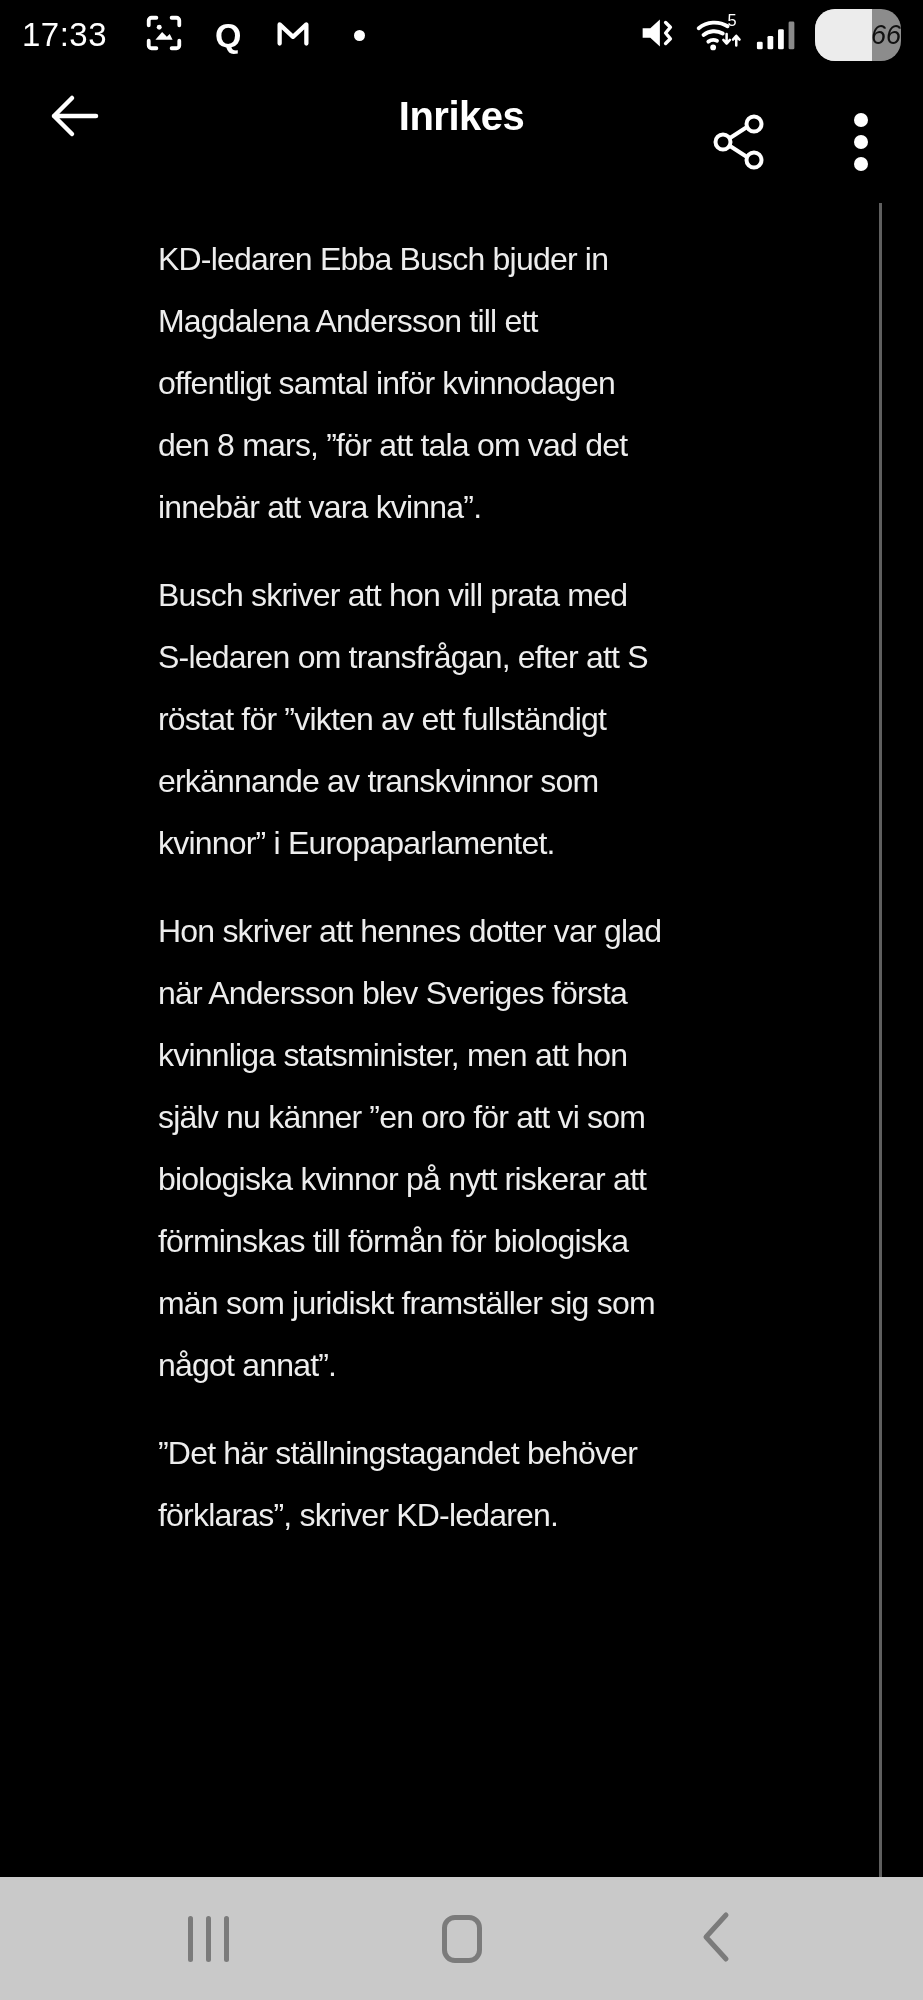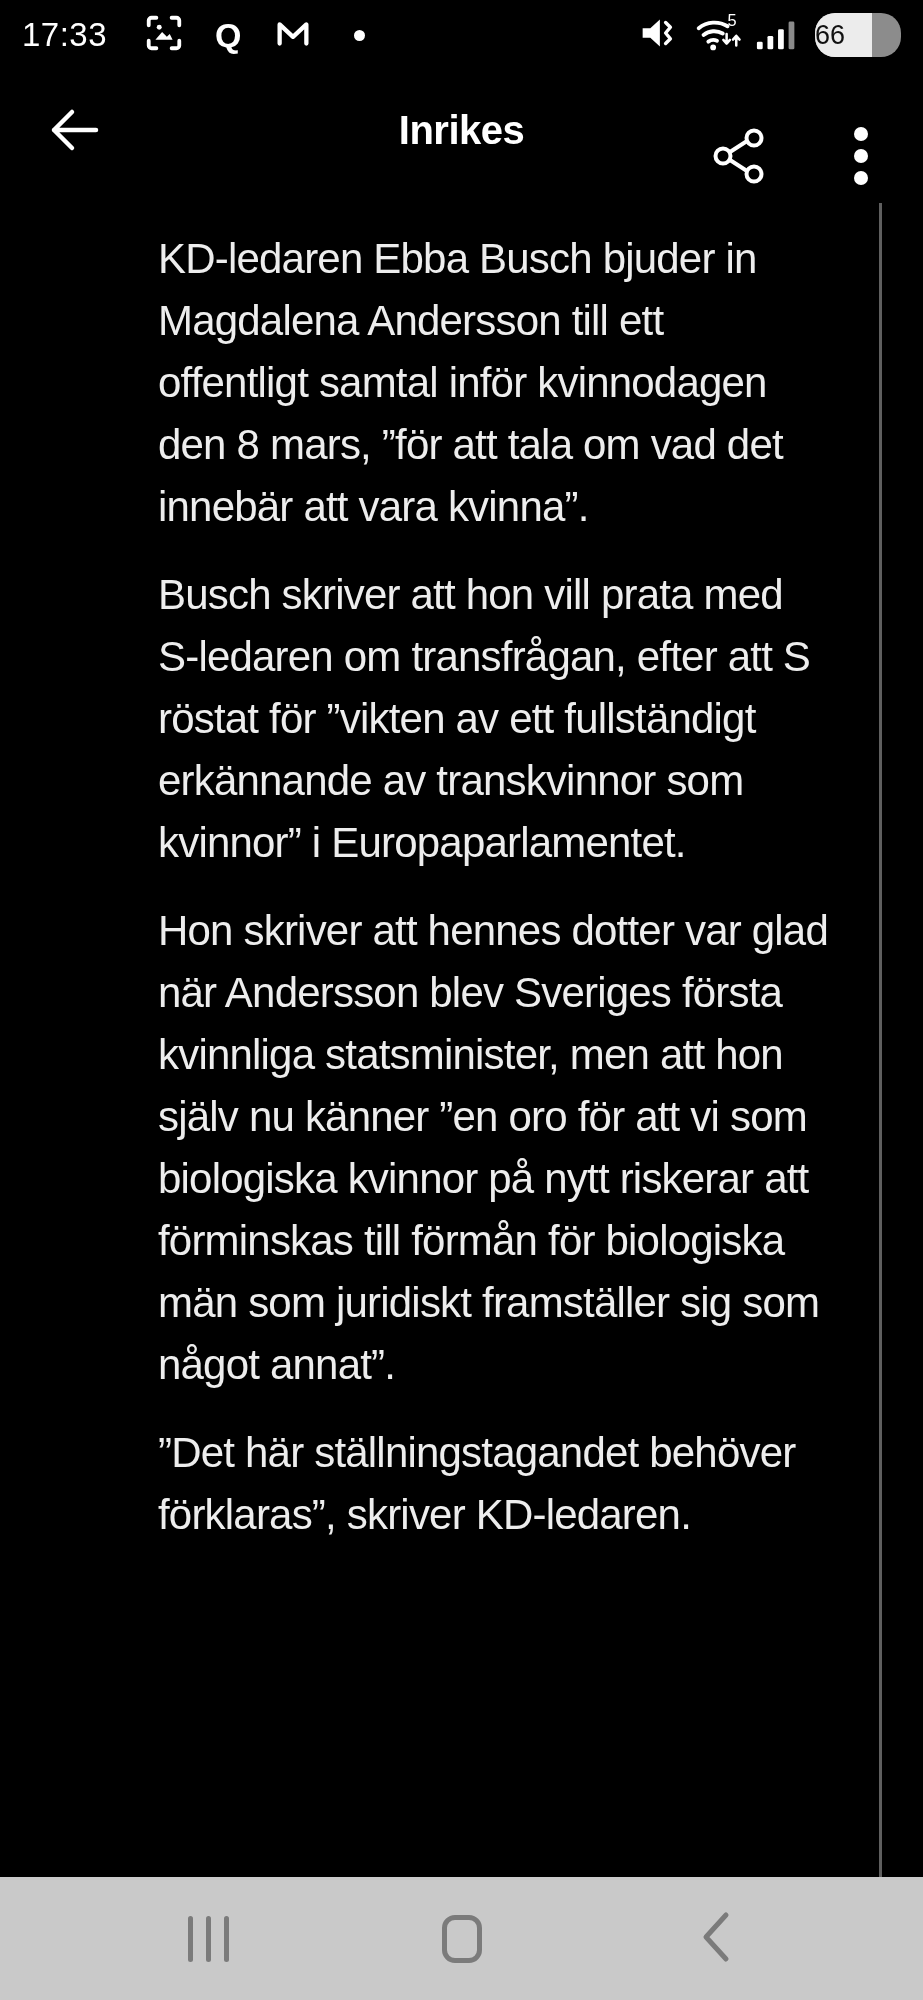--- a/index.html
+++ b/index.html
@@ -12,43 +12,43 @@
     position:absolute;top:0;left:0;width:923px;height:70px;
     display:flex;align-items:center;box-sizing:border-box;padding:0 22px;
     color:#fff;
   }
   .sb-left{display:flex;align-items:center;gap:30px;}
   .sb-time{font-size:33px;font-weight:400;letter-spacing:0.5px;margin-right:6px;}
   .sb-appletter{font-size:34px;font-weight:700;line-height:1;}
   .sb-dot{width:11px;height:11px;border-radius:50%;background:#fff;margin-left:10px;}
   .sb-right{margin-left:auto;display:flex;align-items:center;gap:12px;}
   .battery{
-    position:relative;width:86px;height:44px;border-radius:20px;overflow:hidden;
-    background:#8c8c8c;display:flex;align-items:center;justify-content:flex-start;
+    position:relative;width:86px;height:52px;border-radius:20px;overflow:hidden;
+    background:#8c8c8c;display:flex;align-items:center;justify-content:flex-end;font-style:italic;
   }
   .battery-fill{position:absolute;left:0;top:0;bottom:0;width:66%;background:#ececec;}
   .battery-num{position:relative;z-index:2;color:#111;font-size:27px;font-weight:400;}
   
-  .app-bar{position:absolute;top:70px;left:0;width:923px;height:120px;}
+  .app-bar{position:absolute;top:56px;left:0;width:923px;height:120px;}
   .ab-back{position:absolute;left:46px;top:32px;width:56px;height:56px;cursor:pointer;}
   .ab-title{
     position:absolute;left:0;right:0;top:0;height:120px;display:flex;
     align-items:center;justify-content:center;color:#fff;font-size:40px;font-weight:700;
     letter-spacing:-0.5px;
   }
   .ab-share{position:absolute;left:712px;top:86px;width:54px;height:60px;margin-top:-30px;cursor:pointer;}
   .ab-menu{position:absolute;left:844px;top:86px;width:34px;height:60px;margin-top:-30px;cursor:pointer;}
   
   .content{position:absolute;left:158px;top:228px;width:730px;}
   .headline{
     color:#fafafa;font-size:41px;font-weight:700;line-height:50px;
     letter-spacing:-0.8px;white-space:pre;margin:0 0 12px 0;
   }
   .paragraph{
-    color:#ededed;font-size:42px;font-weight:400;line-height:62px;
+    color:#ededed;font-size:32px;font-weight:400;line-height:62px;
     letter-spacing:-0.8px;white-space:pre;margin:0 0 26px 0;
   }
   
   .scrollbar{position:absolute;left:879px;top:203px;width:3px;height:1674px;background:#5f5f5f;}
   
   .nav-bar{
     position:absolute;left:0;top:1877px;width:923px;height:123px;background:#c9c9c9;
     display:flex;align-items:center;justify-content:space-between;
     box-sizing:border-box;padding:0 178px;
   }

